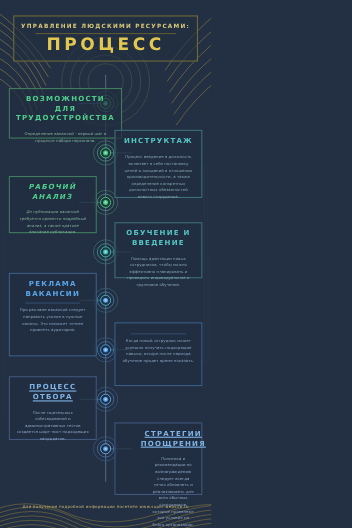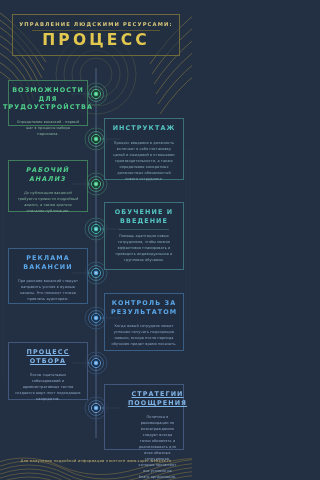--- a/index.html
+++ b/index.html
@@ -208,52 +208,51 @@
       <path d="M-12 466 Q 24 450 60 466 T 140 468 T 230 460"></path>
     </g>
   </svg>
 
   <div class="header">
     <div class="header-kicker">УПРАВЛЕНИЕ ЛЮДСКИМИ РЕСУРСАМИ:</div>
     <div class="header-rule"></div>
     <div class="header-title">ПРОЦЕСС</div>
   </div>
 
-  <div class="card left c-green" style="top:80px;width:80px;height:46px;">
+  <div class="card left c-green" style="top:80px;width:103px;height:46px;">
     <div class="card-title">ВОЗМОЖНОСТИ ДЛЯ ТРУДОУСТРОЙСТВА</div>
     <div class="card-rule"></div>
     <div class="card-body">Определение вакансий - первый шаг в процессе набора персонала.</div>
   </div>
 
   <div class="card right c-teal" style="top:118px;width:80px;height:62px;">
     <div class="card-title">ИНСТРУКТАЖ</div>
     <div class="card-rule"></div>
     <div class="card-body">Процесс введения в должность включает в себя постановку целей и ожиданий в отношении производительности, а также определение конкретных должностных обязанностей нового сотрудника.</div>
   </div>
 
   <div class="card left c-green" style="top:160px;width:80px;height:52px;font-style:italic;">
     <div class="card-title">РАБОЧИЙ АНАЛИЗ</div>
     <div class="card-rule"></div>
     <div class="card-body">До публикации вакансий требуется провести подробный анализ, а также краткое описание публикации.</div>
   </div>
 
-  <div class="card right c-teal" style="top:202px;width:80px;height:68px;">
+  <div class="card right c-teal" style="top:202px;width:80px;height:51px;">
     <div class="card-title">ОБУЧЕНИЕ И ВВЕДЕНИЕ</div>
     <div class="card-rule"></div>
     <div class="card-body">Помощь адаптации новых сотрудников, чтобы можно эффективно планировать и проводить индивидуальное и групповое обучение.</div>
   </div>
 
-  <div class="card left c-blue" style="top:248px;width:80px;height:56px;">
+  <div class="card left c-blue" style="top:248px;width:80px;height:76px;">
     <div class="card-title">РЕКЛАМА ВАКАНСИИ</div>
     <div class="card-rule"></div>
     <div class="card-body">При рекламе вакансий следует направить усилия в нужные каналы. Это поможет точнее привлечь аудиторию.</div>
   </div>
 
   <div class="card right c-blue" style="top:293px;width:80px;height:58px;">
-    <div class="card-title">КОНТРОЛЬ ЗА РЕЗУЛЬТАТОМ</div>
     <div class="card-rule"></div>
     <div class="card-body">Когда новый сотрудник может успешно получать подходящие навыки, вскоре после периода обучения придет время показать.</div>
   </div>
 
   <div class="card left c-steel" style="top:342px;width:80px;height:58px;">
     <div class="card-title">ПРОЦЕСС ОТБОРА</div>
     <div class="card-rule"></div>
     <div class="card-body">После тщательных собеседований и административных тестов создается шорт-лист подходящих кандидатов.</div>
   </div>
 

